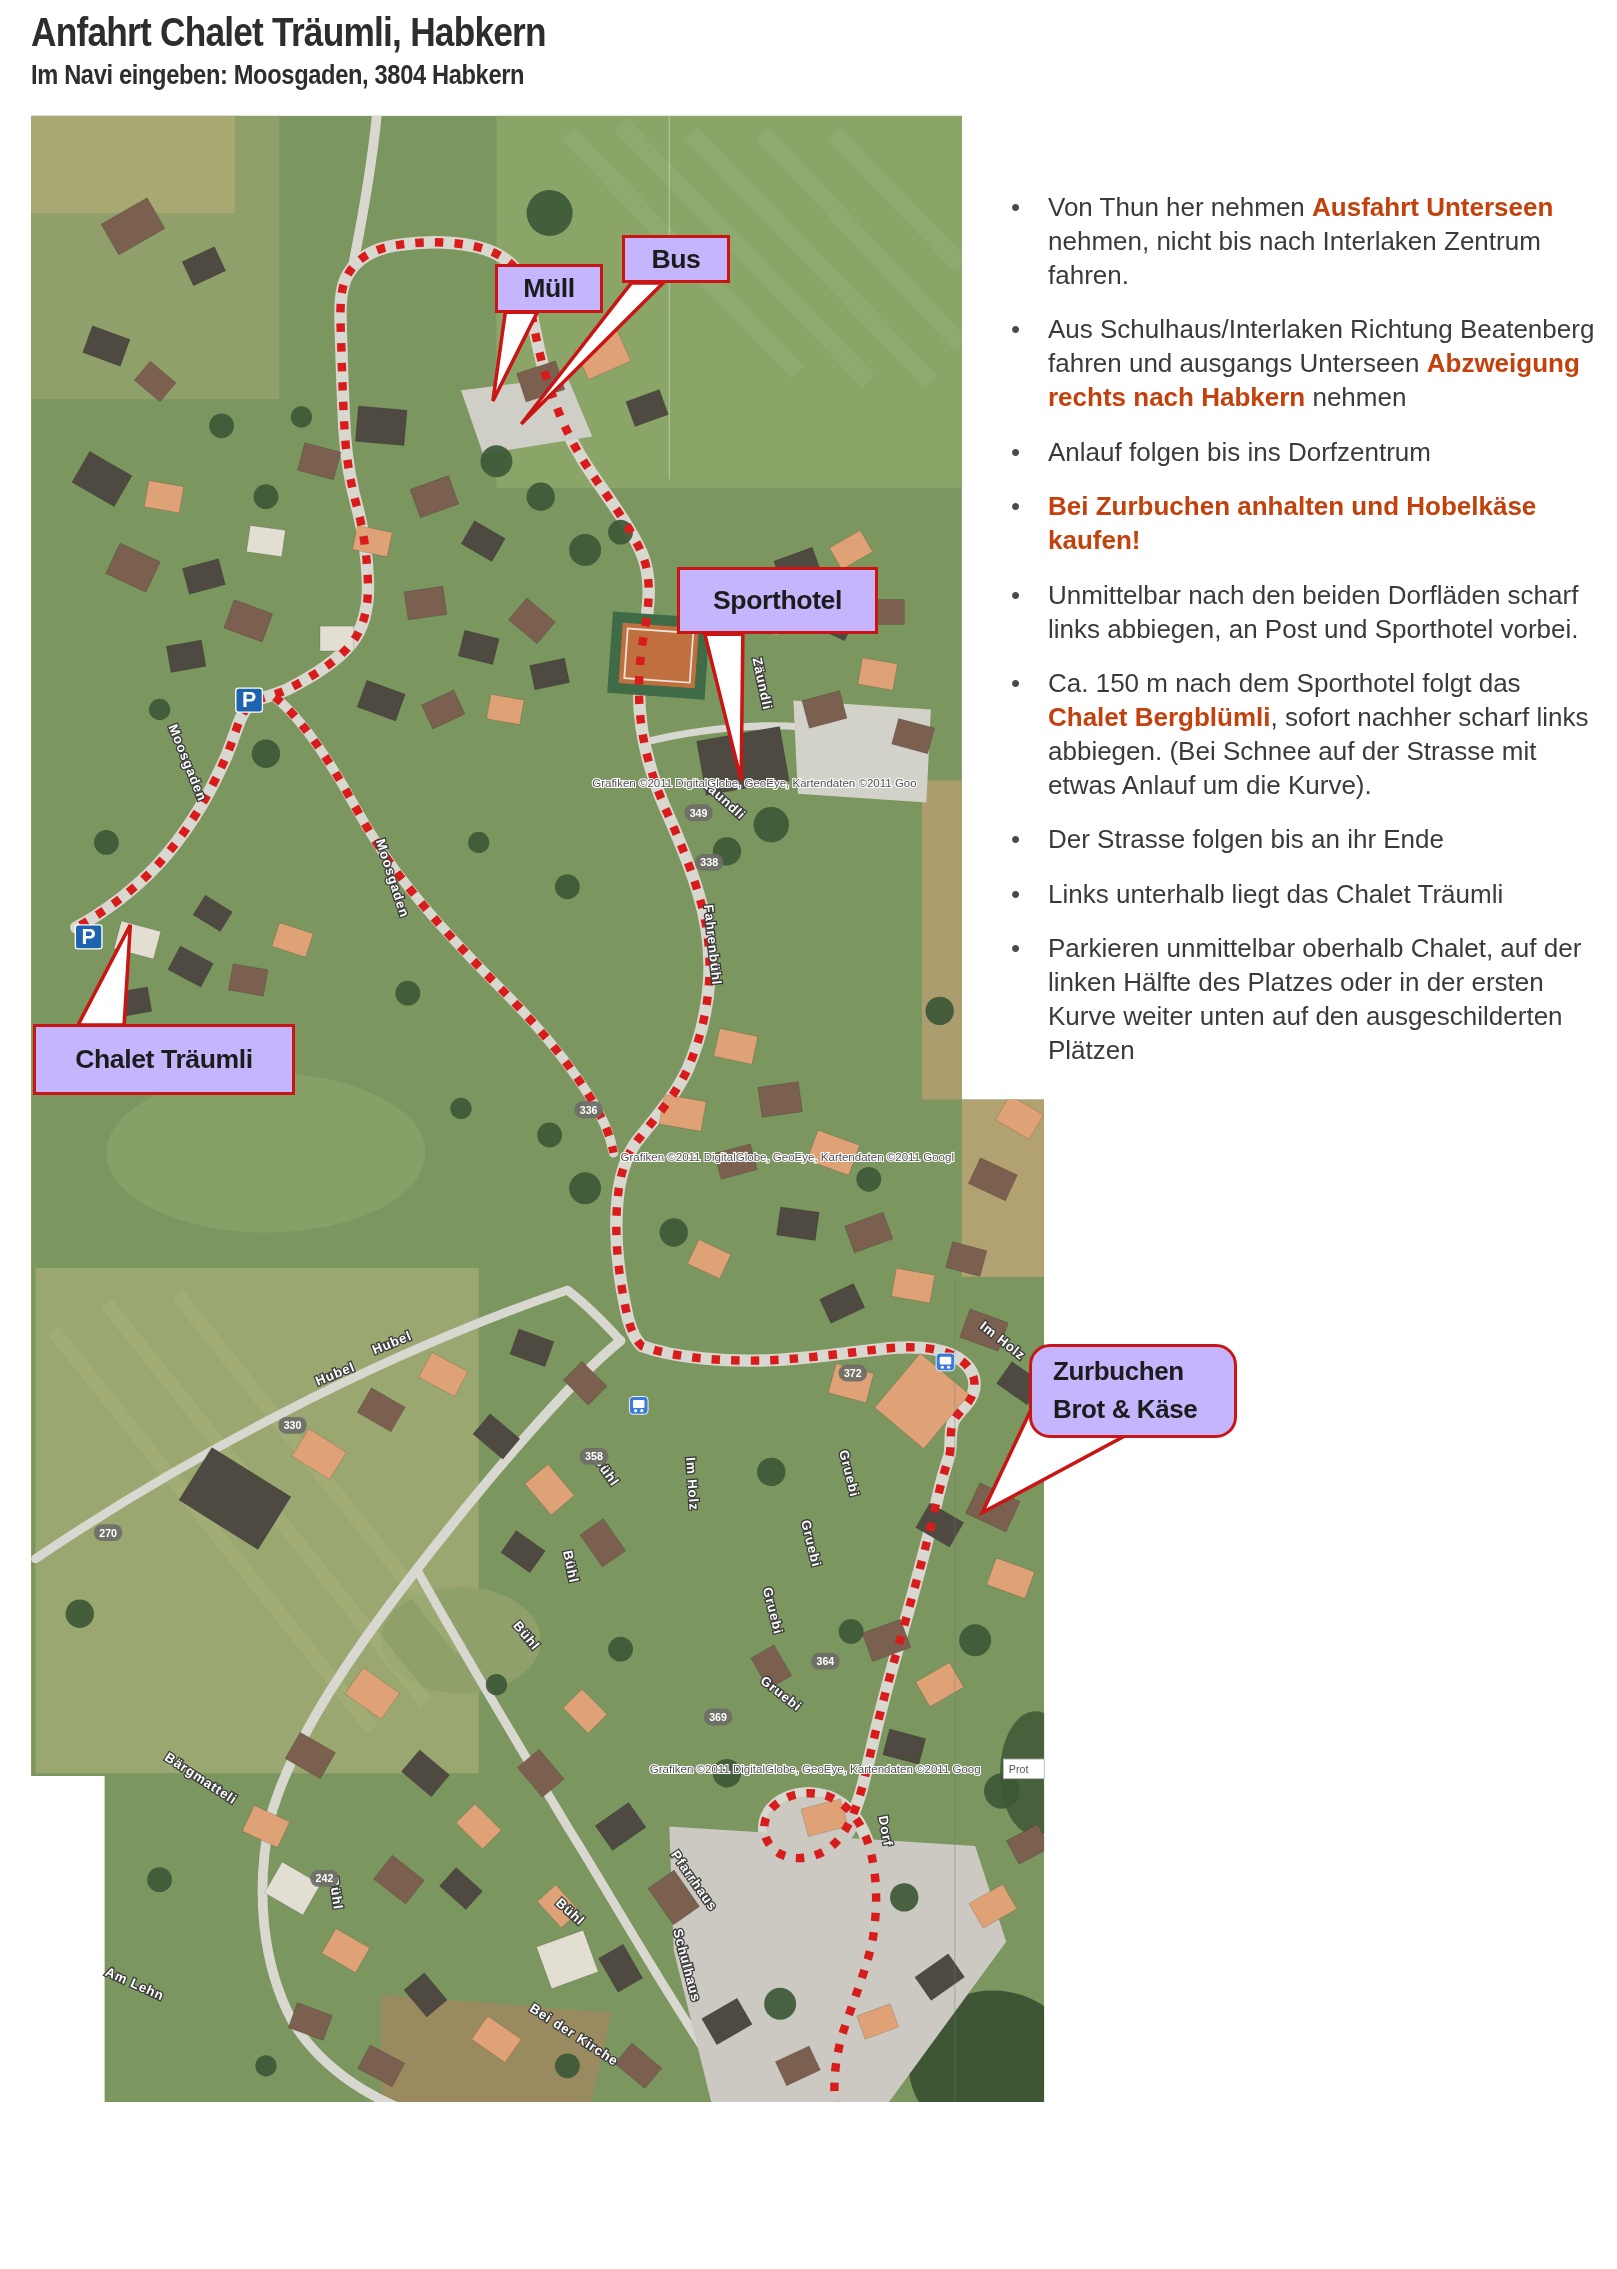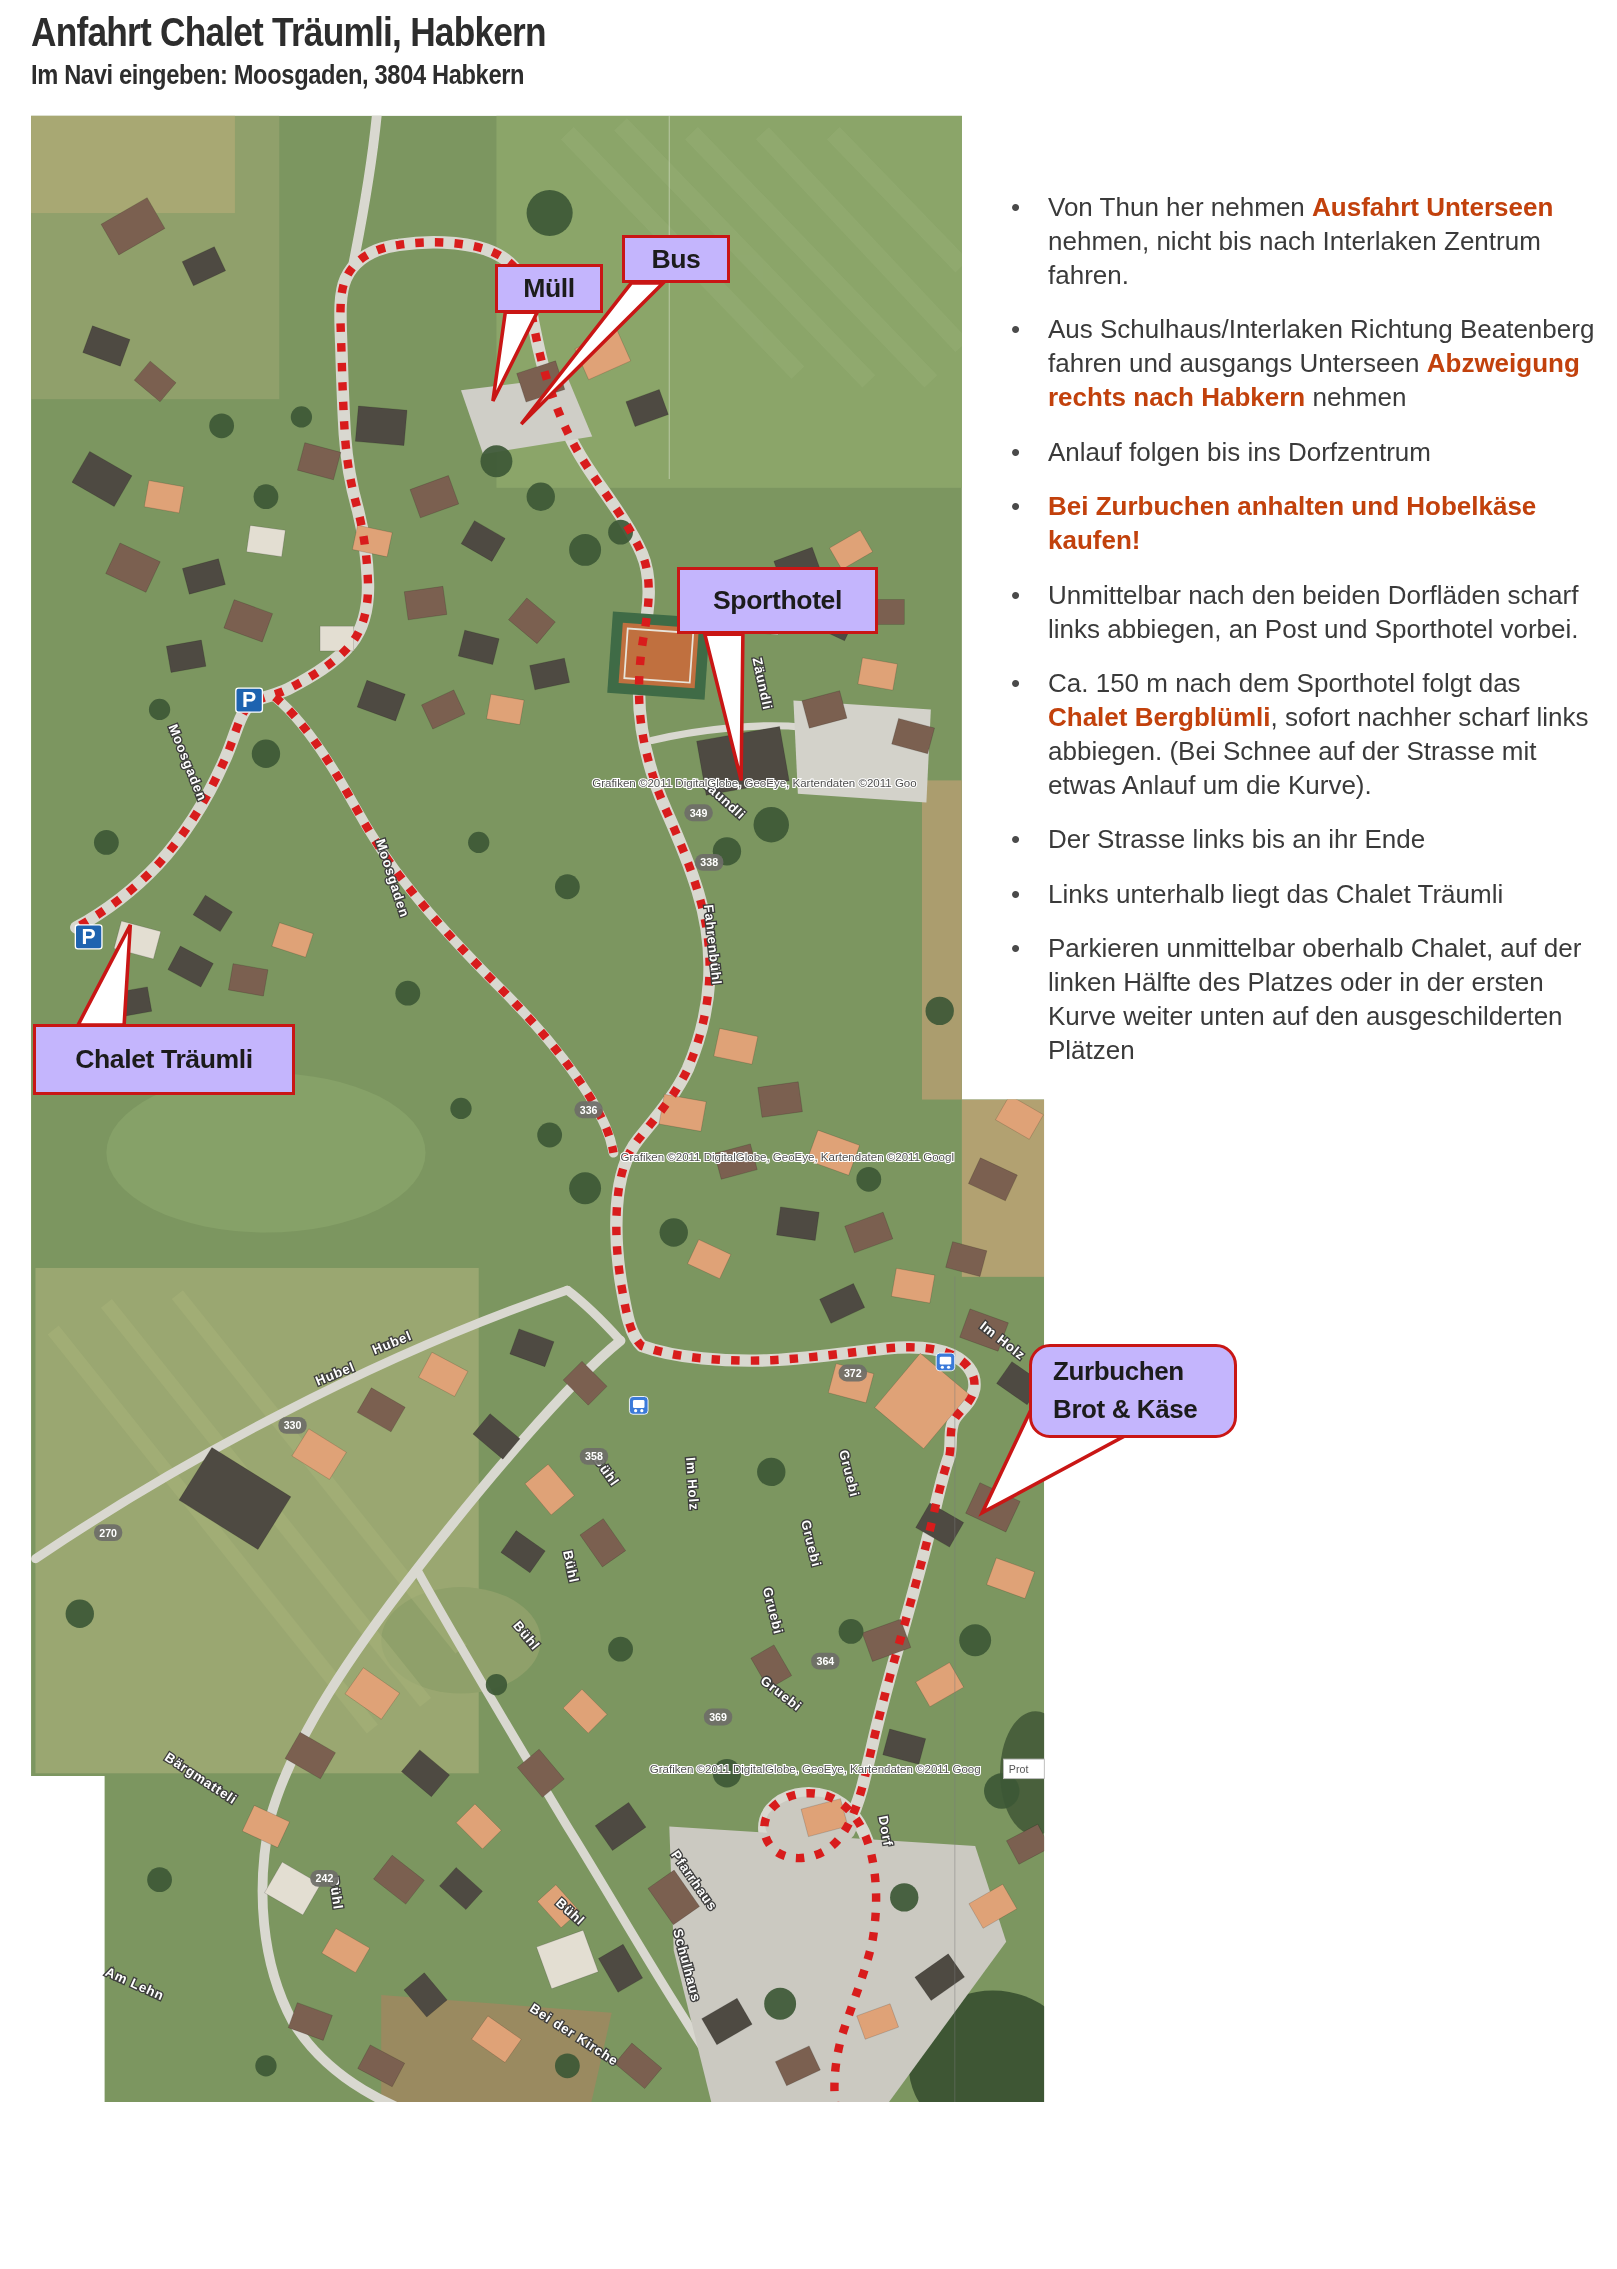--- a/index.html
+++ b/index.html
@@ -406,21 +406,21 @@
       <div class="dir-item">
         <div class="dir-bullet">•</div>
         <div class="dir-text"><span>Unmittelbar nach den beiden Dorfläden scharf links abbiegen, an Post und Sport­hotel vorbei.</span></div>
       </div>
       <div class="dir-item">
         <div class="dir-bullet">•</div>
         <div class="dir-text"><span>Ca. 150 m nach dem Sporthotel folgt das </span><b>Chalet Bergblümli</b><span>, sofort nachher scharf links abbiegen. (Bei Schnee auf der Strasse mit etwas Anlauf um die Kurve).</span></div>
       </div>
       <div class="dir-item">
         <div class="dir-bullet">•</div>
-        <div class="dir-text"><span>Der Strasse links bis an ihr Ende</span></div>
+        <div class="dir-text"><span>Der Strasse folgen bis an ihr Ende</span></div>
       </div>
       <div class="dir-item">
         <div class="dir-bullet">•</div>
         <div class="dir-text"><span>Links unterhalb liegt das Chalet Träumli</span></div>
       </div>
       <div class="dir-item">
         <div class="dir-bullet">•</div>
         <div class="dir-text"><span>Parkieren unmittelbar oberhalb Chalet, auf der linken Hälfte des Platzes oder in der ersten Kurve weiter unten auf den ausge­schilderten Plätzen</span></div>
       </div>
     </div>

